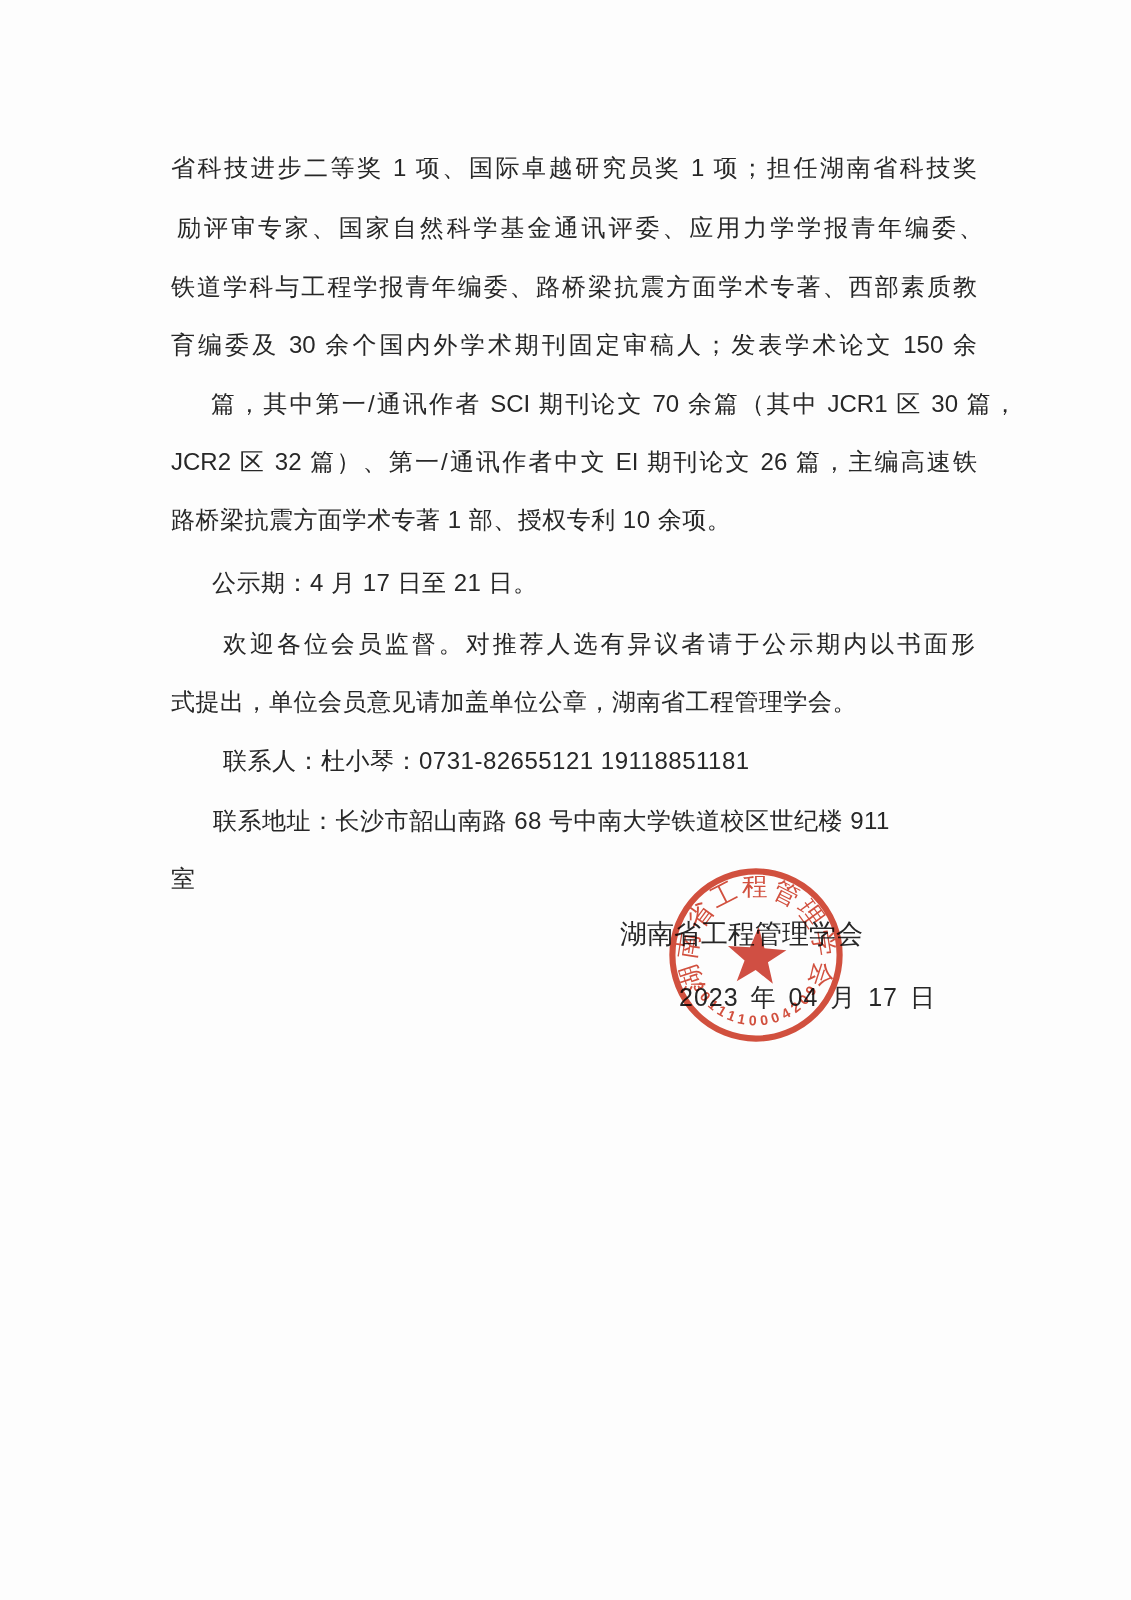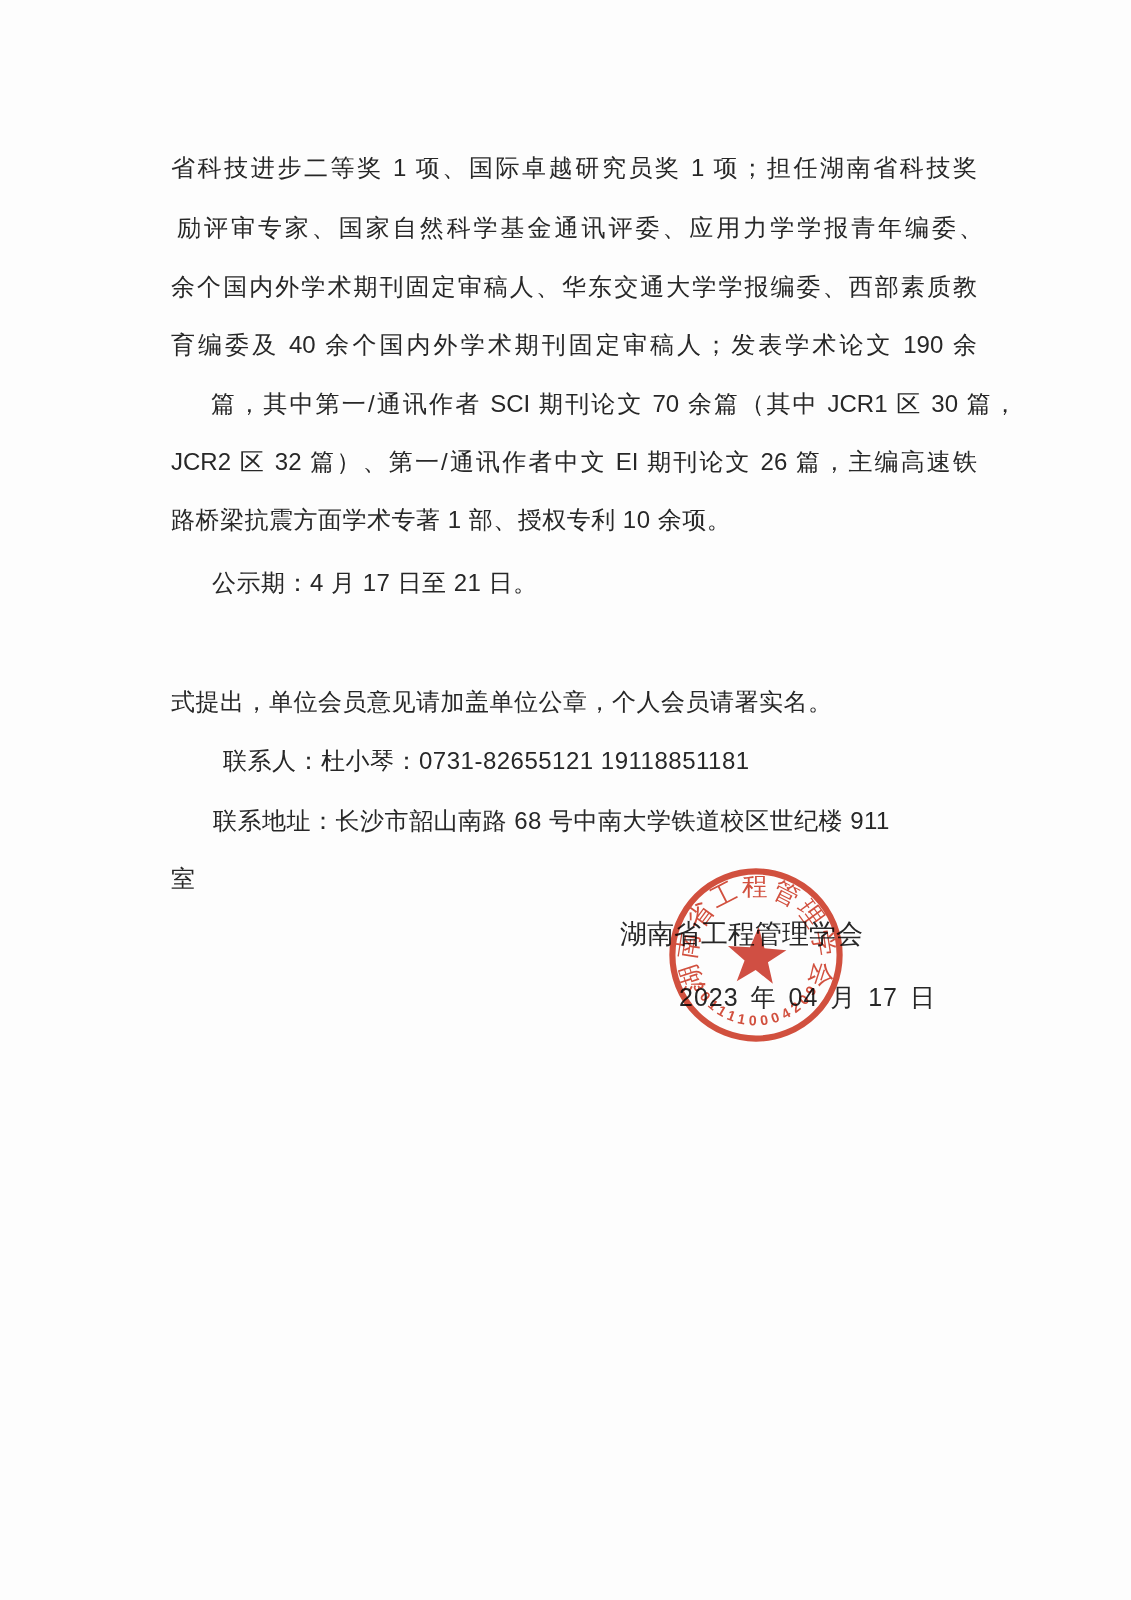--- a/index.html
+++ b/index.html
@@ -53,27 +53,28 @@
     opacity:0.93;
   }
 </style>
 </head>
 <body>
 
 <div class="page">
 
   <div class="ln l0 just">省科技进步二等奖 1 项、国际卓越研究员奖 1 项；担任湖南省科技奖</div>
   <div class="ln l1 just">励评审专家、国家自然科学基金通讯评委、应用力学学报青年编委、</div>
-  <div class="ln l2 just">余个国内外学术期刊固定审稿人、华东交通大学学报编委、西部素质教</div>
-  <div class="ln l3 just">育编委及 40 余个国内外学术期刊固定审稿人；发表学术论文 190 余</div>
+  <div class="ln l2 just">铁道学科与工程学报青年编委、路桥梁抗震方面学术专著、西部素质教</div>
+  <div class="ln l3 just">育编委及 30 余个国内外学术期刊固定审稿人；发表学术论文 150 余</div>
   <div class="ln l4 just">篇，其中第一/通讯作者 SCI 期刊论文 70 余篇（其中 JCR1 区 30 篇，</div>
   <div class="ln l5 just">JCR2 区 32 篇）、第一/通讯作者中文 EI 期刊论文 26 篇，主编高速铁</div>
   <div class="ln l6">路桥梁抗震方面学术专著 1 部、授权专利 10 余项。</div>
   <div class="ln l7">公示期：4 月 17 日至 21 日。</div>
-  <div class="ln l9">式提出，单位会员意见请加盖单位公章，个人会员请署实名。</div>
+  <div class="ln l8 just">欢迎各位会员监督。对推荐人选有异议者请于公示期内以书面形</div>
+  <div class="ln l9">式提出，单位会员意见请加盖单位公章，湖南省工程管理学会。</div>
   <div class="ln l10">联系人：杜小琴：0731-82655121 19118851181</div>
   <div class="ln l11">联系地址：长沙市韶山南路 68 号中南大学铁道校区世纪楼 911</div>
   <div class="ln l12">室</div>
 
   <div class="ln sig">湖南省工程管理学会</div>
   <div class="ln date">2023 年 04 月 17 日</div>
 
   <svg class="stamp" viewBox="-100 -100 200 200" xmlns="http://www.w3.org/2000/svg">
     <defs>
       <path id="arcTop" d="M -57.7 36.1 A 68 68 0 1 1 57.7 36.1" fill="none"></path>

